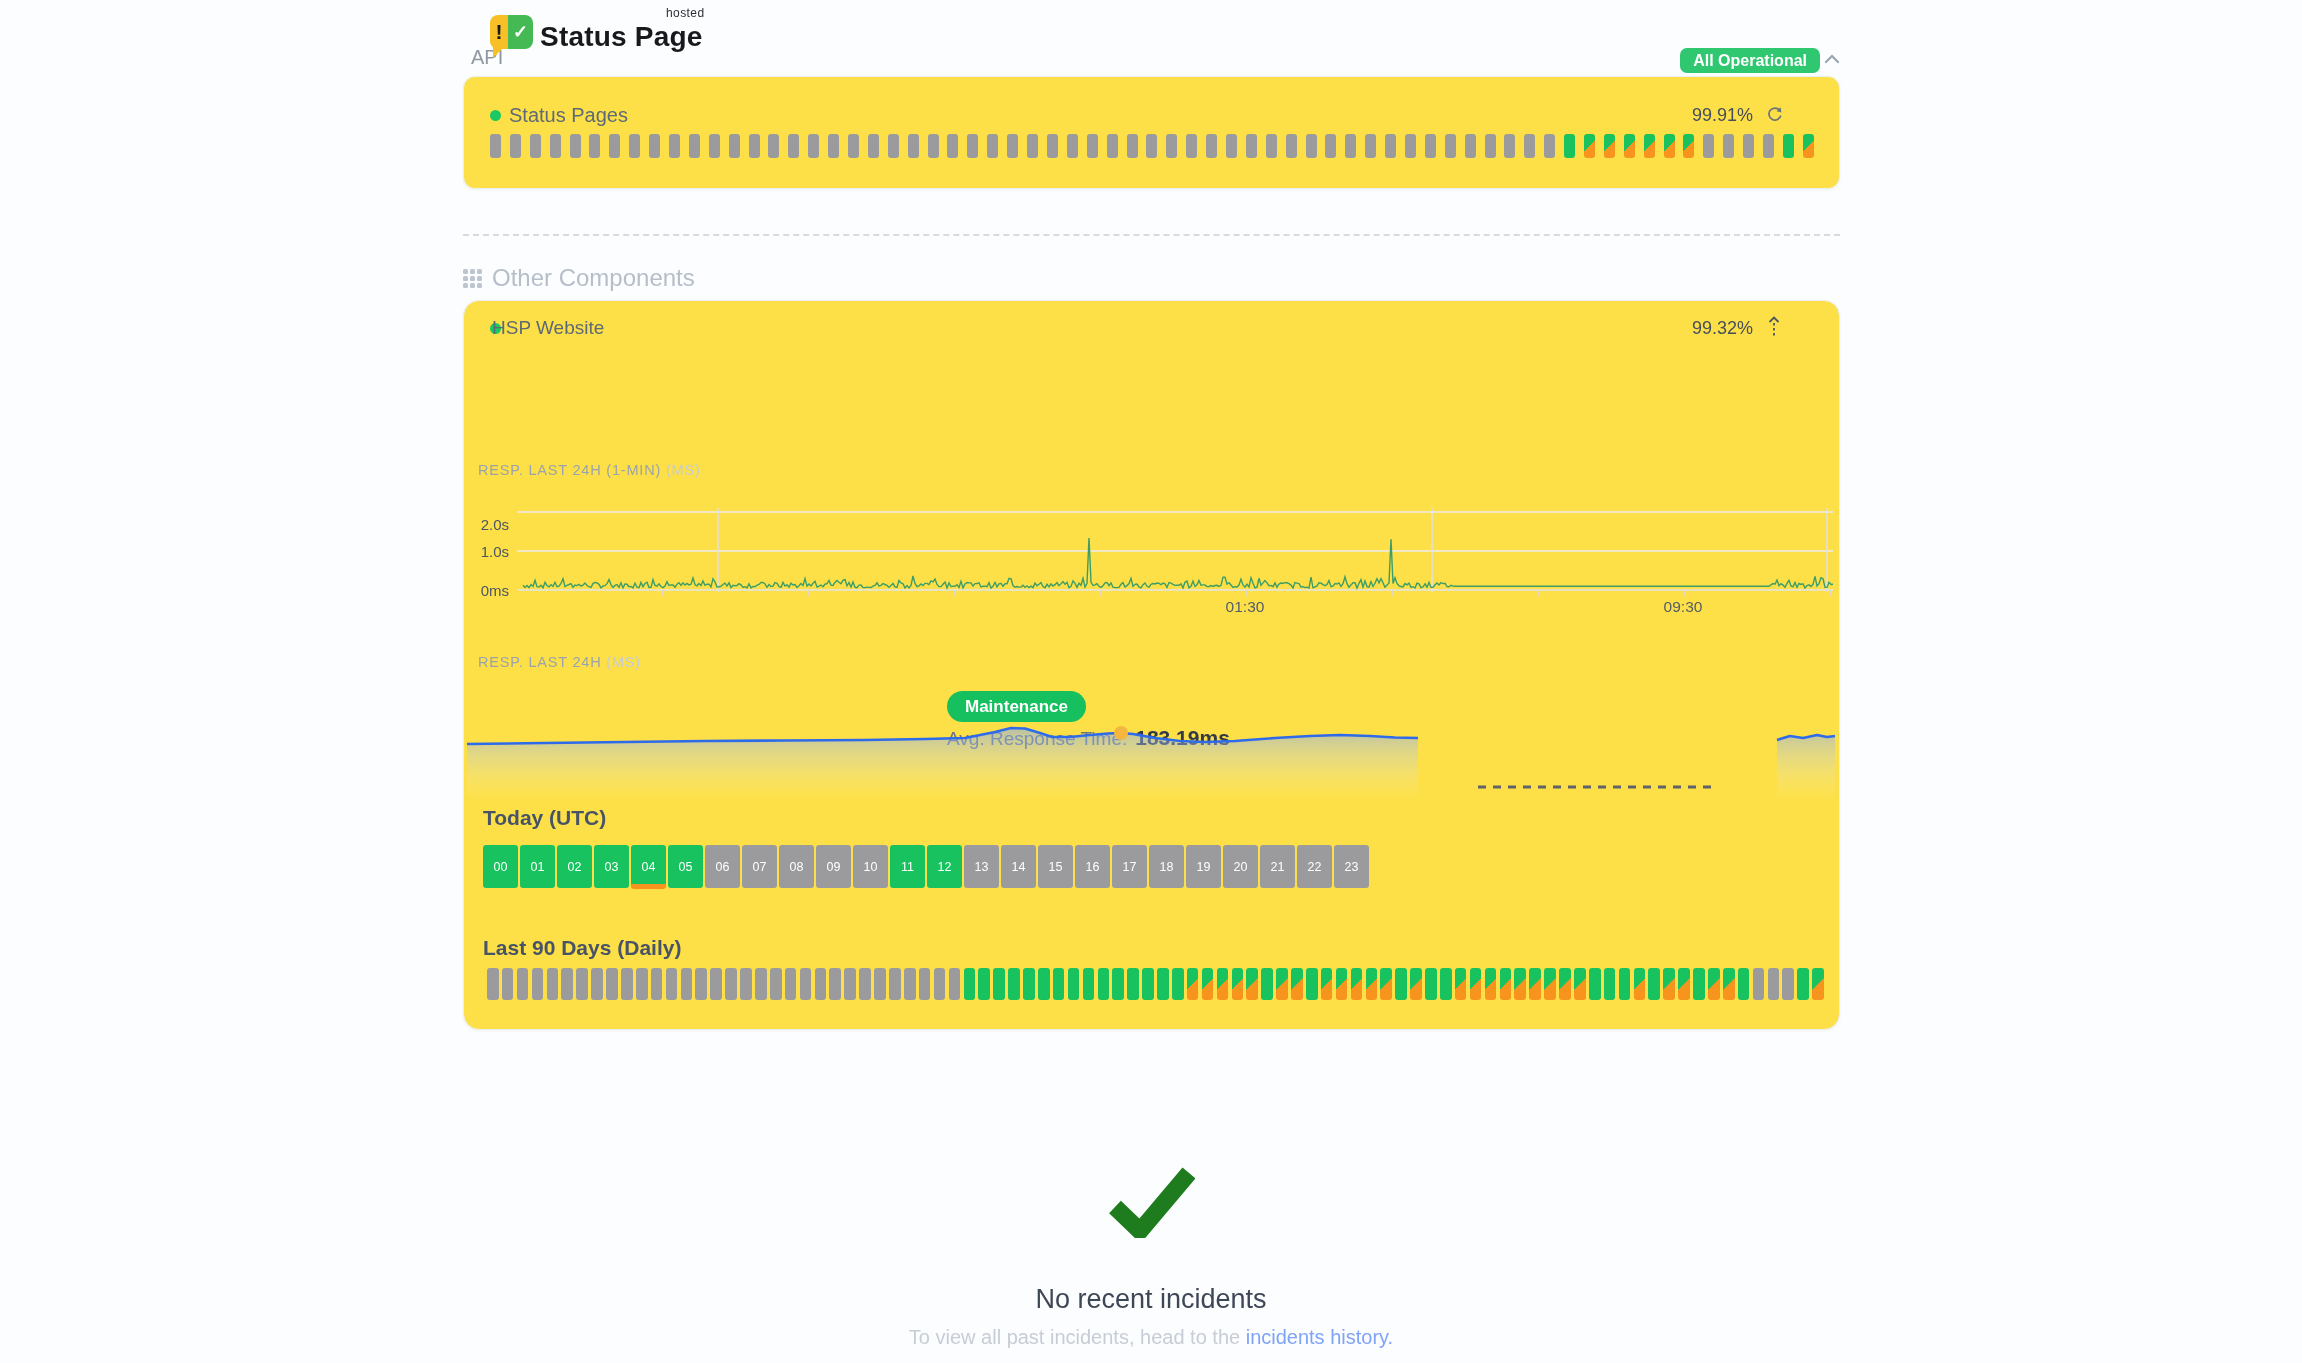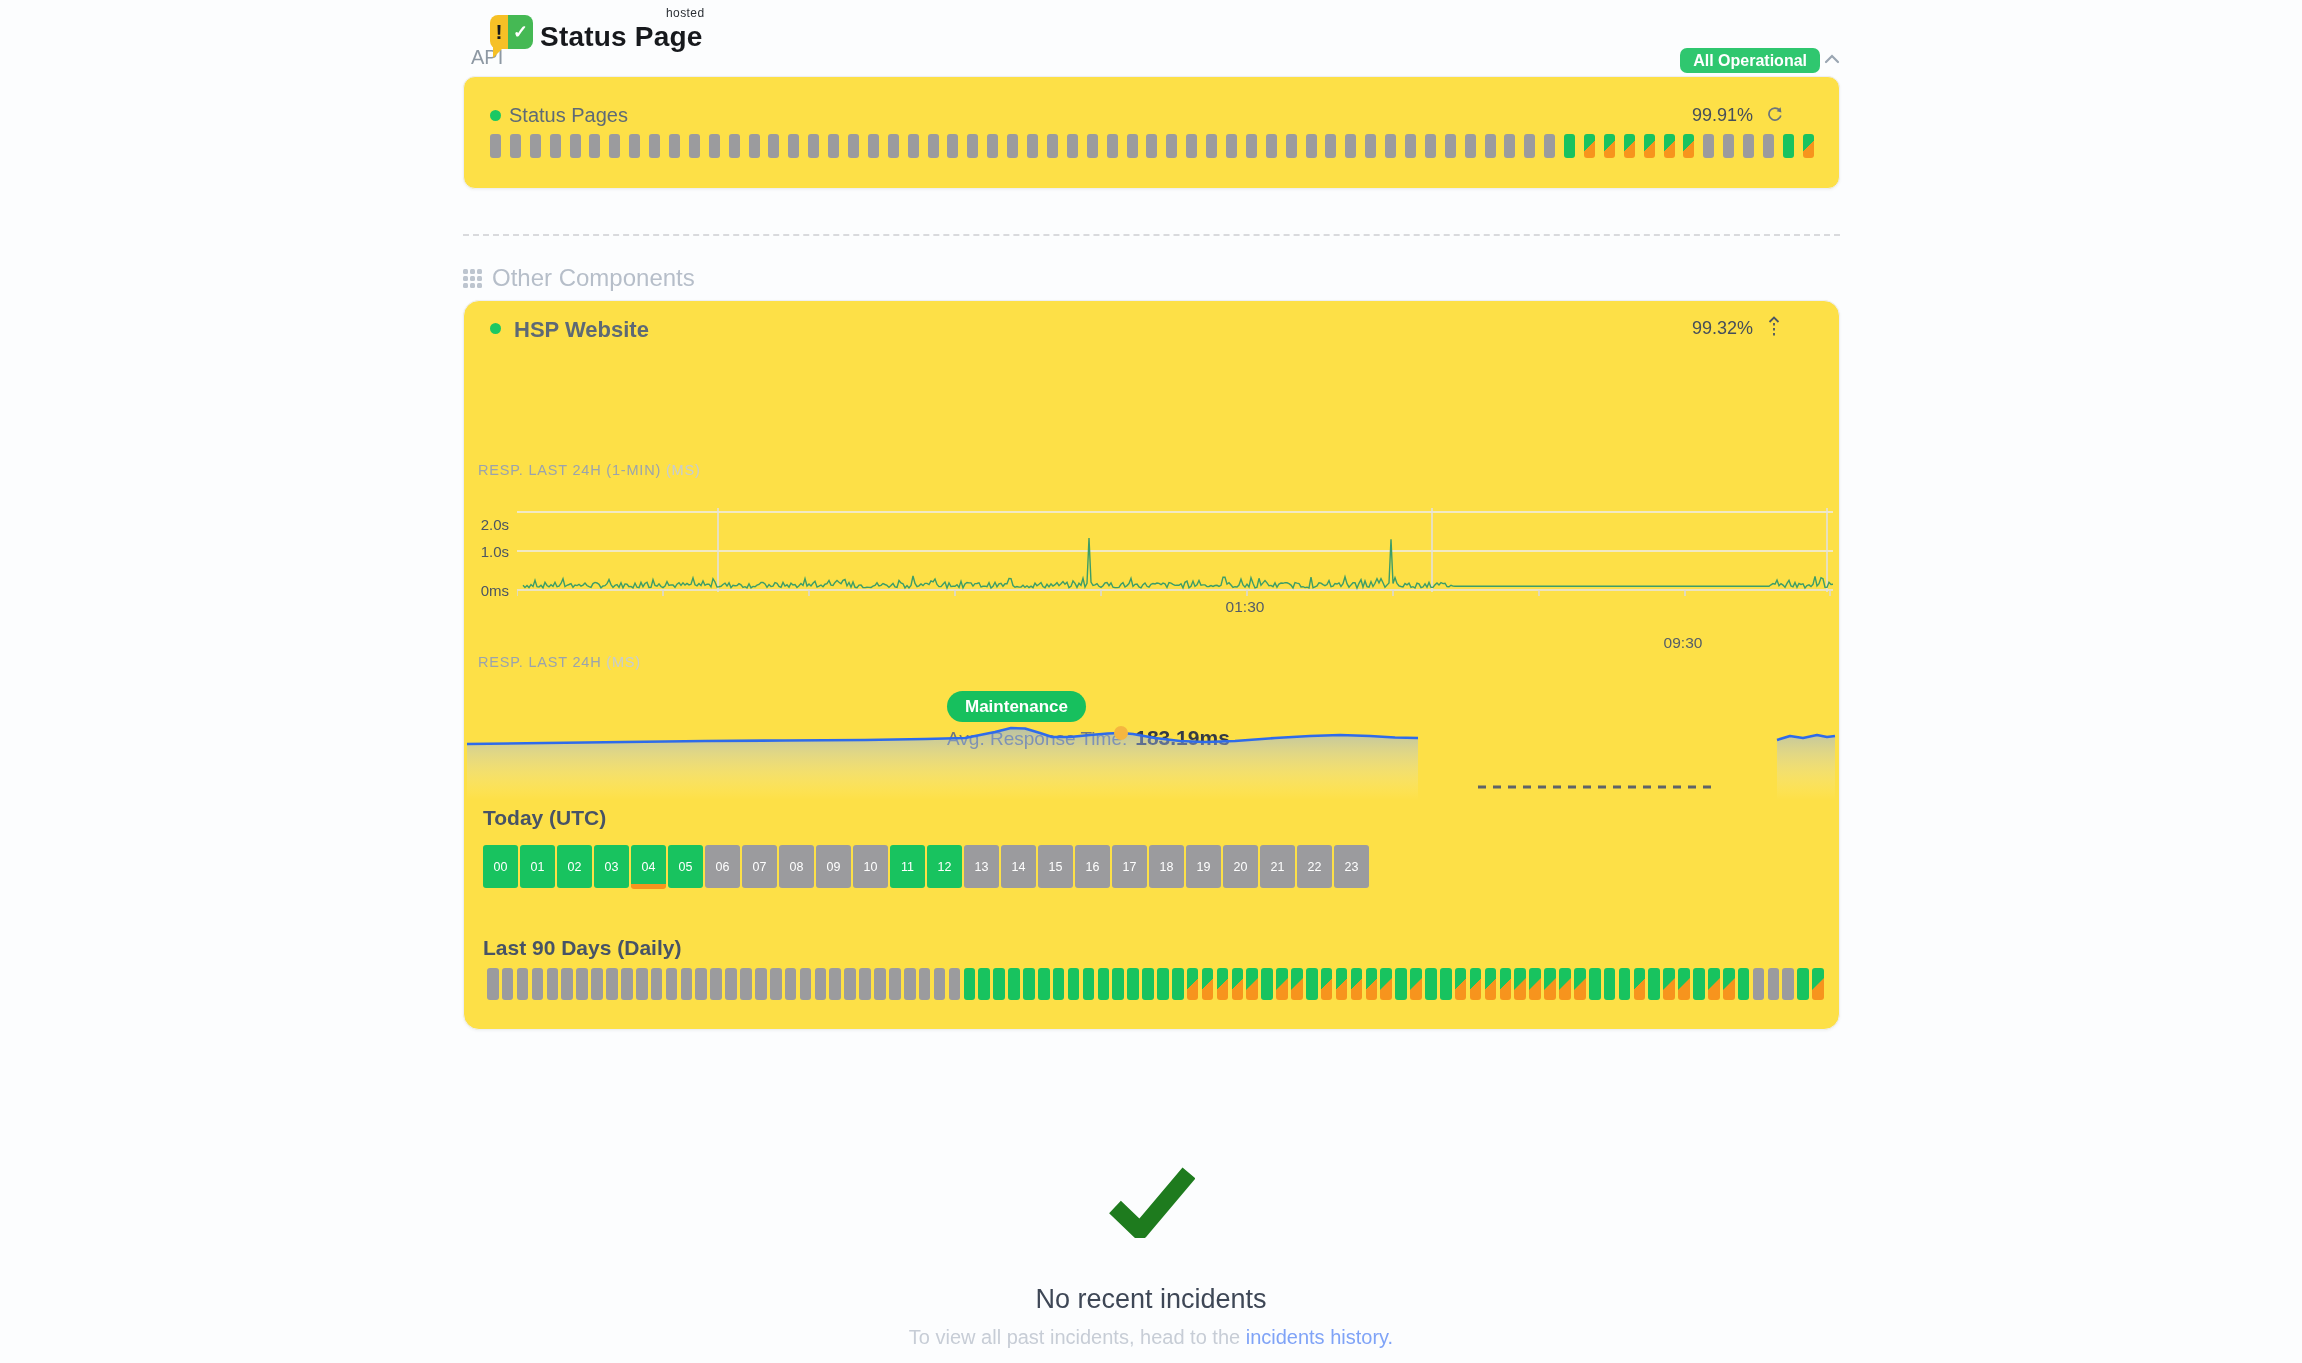--- a/index.html
+++ b/index.html
@@ -193,21 +193,21 @@
         <i></i>
         <i></i>
         <i></i>
         <i></i>
       </span>
     <span class="other-title">Other Components</span>
   </div>
 
   <section class="card card-hsp">
     <span class="dot" style="left:26px; top:22px;"></span>
-    <span class="comp-name" style="left:50px; top:16px; font-weight:bold; font-size:22px; color:#5D6975;">HSP Website</span>
+    <span class="comp-name" style="left:28px; top:16px; font-weight:normal; font-size:19px; color:#5D6975;">HSP Website</span>
     <span class="uptime-pct" style="right:86px; top:17px;">99.32%</span>
     <svg style="position:absolute; right:58px; top:15px;" width="14" height="22" viewBox="0 0 14 22">
       <line x1="7" y1="7" x2="7" y2="20" stroke="#4B5563" stroke-width="1.8" stroke-dasharray="2.5 2.5"></line>
       <polyline points="2.5,6 7,1.5 11.5,6" fill="none" stroke="#4B5563" stroke-width="1.8"></polyline>
     </svg>
 
     <div class="status-pill">Maintenance</div>
 
     <div class="avg-row">
       <span>Avg. Response Time:</span><span class="avg-val">183.19ms</span>
@@ -234,21 +234,21 @@
       <line x1="438" y1="90" x2="438" y2="96" stroke="#D8D9DC" stroke-width="1.5"></line>
       <line x1="584" y1="90" x2="584" y2="96" stroke="#D8D9DC" stroke-width="1.5"></line>
       <line x1="730" y1="90" x2="730" y2="96" stroke="#D8D9DC" stroke-width="1.5"></line>
       <line x1="876" y1="90" x2="876" y2="96" stroke="#D8D9DC" stroke-width="1.5"></line>
       <line x1="1022" y1="90" x2="1022" y2="96" stroke="#D8D9DC" stroke-width="1.5"></line>
       <line x1="1168" y1="90" x2="1168" y2="96" stroke="#D8D9DC" stroke-width="1.5"></line>
       <line x1="1313" y1="90" x2="1313" y2="96" stroke="#D8D9DC" stroke-width="1.5"></line>
       <polyline points="6,85.2 8,87.4 10,85.5 12,87.6 14,84.6 16,86.4 18,80.3 20,86.7 22,87.1 24,85.2 26,87.8 28,82.4 30,85.5 32,86.9 34,84.8 36,86.4 38,82.3 40,86.7 42,86.1 44,83.5 46,78.8 48,86.7 50,85.3 52,84.5 54,83.6 56,87.3 58,85.0 60,85.6 62,84.3 64,86.1 66,85.1 68,83.1 70,85.5 72,86.7 74,87.3 76,83.6 78,82.4 80,83.0 82,84.3 84,87.9 86,86.0 88,85.7 90,83.7 92,79.6 94,84.6 96,87.5 98,85.4 100,84.6 102,87.3 104,82.8 106,87.9 108,83.9 110,84.2 112,86.7 114,86.4 116,87.9 118,83.2 120,87.2 122,87.7 124,82.4 126,86.7 128,83.4 130,82.2 132,87.5 134,87.4 136,79.7 138,85.4 140,86.1 142,83.9 144,86.5 146,87.6 148,86.1 150,81.6 152,85.5 154,84.9 156,85.0 158,87.3 160,84.2 162,82.7 164,85.4 166,82.9 168,85.1 170,83.4 172,84.9 174,84.3 176,77.9 178,84.8 180,85.8 182,83.5 184,85.5 186,80.9 188,85.3 190,84.2 192,84.1 194,86.9 196,78.7 198,82.0 200,87.0 202,86.7 204,86.3 206,84.5 208,83.2 210,86.0 212,82.8 214,87.6 216,85.2 218,85.7 220,85.6 222,83.7 224,84.8 226,87.4 228,86.7 230,87.9 232,83.8 234,87.9 236,86.4 238,86.7 240,85.2 242,84.4 244,82.5 246,82.5 248,84.0 250,87.3 252,84.6 254,86.4 256,86.2 258,82.7 260,83.4 262,86.4 264,87.3 266,82.4 268,86.1 270,84.8 272,87.3 274,83.2 276,85.0 278,84.5 280,87.5 282,85.8 284,83.6 286,85.4 288,78.5 290,86.0 292,83.9 294,86.0 296,83.3 298,81.3 300,87.1 302,86.2 304,85.0 306,86.8 308,84.2 310,83.7 312,80.5 314,85.1 316,85.5 318,82.4 320,80.5 322,82.2 324,83.7 326,80.3 328,79.5 330,85.9 332,82.5 334,87.2 336,82.0 338,87.3 340,87.7 342,85.1 344,85.0 346,87.5 348,87.6 350,87.2 352,87.4 354,87.5 356,86.2 358,85.4 360,82.8 362,86.0 364,85.3 366,83.5 368,84.5 370,85.4 372,87.4 374,85.6 376,83.5 378,86.9 380,87.4 382,80.5 384,82.9 386,83.8 388,87.9 390,85.5 392,88.0 394,85.5 396,76.0 398,83.4 400,86.7 402,85.8 404,84.0 406,85.6 408,83.4 410,83.4 412,84.6 414,80.9 416,81.8 418,79.0 420,84.4 422,86.6 424,86.6 426,84.3 428,82.1 430,88.0 432,83.0 434,86.6 436,86.3 438,86.2 440,84.7 442,87.4 444,81.4 446,87.9 448,83.9 450,82.5 452,82.9 454,82.9 456,86.1 458,83.6 460,83.5 462,82.8 464,87.0 466,86.3 468,86.1 470,86.6 472,82.7 474,88.0 476,86.2 478,82.3 480,86.8 482,83.9 484,83.3 486,86.3 488,83.7 490,83.7 492,78.4 494,78.6 496,85.5 498,87.2 500,86.6 502,87.1 504,87.1 506,85.2 508,87.4 510,85.8 512,87.5 514,86.1 516,87.6 518,83.1 520,85.7 522,84.3 524,82.7 526,86.6 528,87.7 530,84.3 532,86.9 534,83.9 536,86.0 538,84.7 540,82.7 542,85.7 544,83.8 546,81.6 548,84.3 550,82.3 552,87.7 554,86.4 556,81.0 558,83.4 560,87.4 562,83.3 564,85.3 566,78.4 568,87.1 570,83.3 572,38.1 574,82.0 576,85.5 578,84.8 580,83.6 582,86.3 584,87.4 586,85.7 588,82.8 590,82.5 592,85.7 594,82.9 596,87.2 598,87.6 600,87.6 602,87.4 604,84.3 606,82.7 608,87.0 610,85.6 612,83.6 614,78.3 616,86.4 618,84.3 620,84.1 622,87.0 624,87.9 626,84.7 628,83.0 630,86.3 632,87.2 634,84.3 636,83.5 638,84.0 640,83.0 642,83.4 644,84.7 646,83.1 648,83.9 650,87.5 652,82.6 654,83.2 656,84.4 658,85.4 660,85.2 662,85.3 664,83.8 666,87.9 668,82.3 670,81.1 672,87.9 674,86.3 676,81.1 678,86.4 680,84.9 682,80.4 684,85.2 686,84.9 688,84.9 690,86.6 692,86.5 694,85.6 696,86.5 698,85.5 700,85.3 702,86.4 704,85.3 706,77.2 708,77.2 710,84.1 712,82.7 714,85.0 716,87.5 718,86.7 720,86.9 722,85.0 724,79.1 726,84.9 728,87.2 730,84.2 732,87.0 734,77.7 736,83.2 738,87.9 740,87.2 742,78.3 744,85.2 746,82.9 748,80.5 750,82.9 752,85.8 754,85.4 756,86.7 758,82.9 760,87.2 762,84.0 764,83.0 766,83.3 768,82.6 770,82.8 772,83.6 774,85.1 776,88.0 778,82.6 780,83.1 782,83.5 784,86.9 786,86.7 788,87.6 790,87.2 792,88.0 794,77.1 796,87.8 798,86.8 800,85.9 802,82.7 804,83.1 806,84.6 808,85.6 810,84.6 812,80.6 814,86.6 816,86.1 818,83.5 820,84.0 822,82.9 824,86.5 826,83.7 828,76.7 830,83.7 832,87.2 834,84.9 836,82.8 838,82.7 840,88.0 842,83.3 844,79.7 846,87.1 848,81.0 850,86.6 852,87.2 854,81.6 856,86.5 858,83.3 860,78.6 862,82.8 864,78.7 866,82.7 868,87.2 870,85.1 872,82.9 874,39.3 876,83.5 878,77.7 880,83.5 882,85.8 884,86.5 886,86.9 888,83.6 890,84.9 892,83.2 894,87.3 896,86.7 898,88.0 900,83.2 902,83.9 904,87.7 906,87.0 908,83.8 910,87.2 912,82.4 914,87.4 916,87.4 918,84.8 920,83.0 922,85.0 924,82.6 926,83.6 928,83.2 930,86.6 932,86.7 934,85.3 936,86.1 938,86.3 940,86.3 942,86.3 944,86.3 946,86.3 948,86.3 950,86.3 952,86.3 954,86.3 956,86.3 958,86.3 960,86.3 962,86.3 964,86.3 966,86.3 968,86.3 970,86.3 972,86.3 974,86.3 976,86.3 978,86.3 980,86.3 982,86.3 984,86.3 986,86.3 988,86.3 990,86.3 992,86.3 994,86.3 996,86.3 998,86.3 1000,86.3 1002,86.3 1004,86.3 1006,86.3 1008,86.3 1010,86.3 1012,86.3 1014,86.3 1016,86.3 1018,86.3 1020,86.3 1022,86.3 1024,86.3 1026,86.3 1028,86.3 1030,86.3 1032,86.3 1034,86.3 1036,86.3 1038,86.3 1040,86.3 1042,86.3 1044,86.3 1046,86.3 1048,86.3 1050,86.3 1052,86.3 1054,86.3 1056,86.3 1058,86.3 1060,86.3 1062,86.3 1064,86.3 1066,86.3 1068,86.3 1070,86.3 1072,86.3 1074,86.3 1076,86.3 1078,86.3 1080,86.3 1082,86.3 1084,86.3 1086,86.3 1088,86.3 1090,86.3 1092,86.3 1094,86.3 1096,86.3 1098,86.3 1100,86.3 1102,86.3 1104,86.3 1106,86.3 1108,86.3 1110,86.3 1112,86.3 1114,86.3 1116,86.3 1118,86.3 1120,86.3 1122,86.3 1124,86.3 1126,86.3 1128,86.3 1130,86.3 1132,86.3 1134,86.3 1136,86.3 1138,86.3 1140,86.3 1142,86.3 1144,86.3 1146,86.3 1148,86.3 1150,86.3 1152,86.3 1154,86.3 1156,86.3 1158,86.3 1160,86.3 1162,86.3 1164,86.3 1166,86.3 1168,86.3 1170,86.3 1172,86.3 1174,86.3 1176,86.3 1178,86.3 1180,86.3 1182,86.3 1184,86.3 1186,86.3 1188,86.3 1190,86.3 1192,86.3 1194,86.3 1196,86.3 1198,86.3 1200,86.3 1202,86.3 1204,86.3 1206,86.3 1208,86.3 1210,86.3 1212,86.3 1214,86.3 1216,86.3 1218,86.3 1220,86.3 1222,86.3 1224,86.3 1226,86.3 1228,86.3 1230,86.3 1232,86.3 1234,86.3 1236,86.3 1238,86.3 1240,86.3 1242,86.3 1244,86.3 1246,86.3 1248,86.3 1250,86.3 1252,86.3 1254,84.8 1256,83.6 1258,84.2 1260,80.1 1262,85.7 1264,83.6 1266,85.1 1268,87.3 1270,83.4 1272,80.4 1274,85.9 1276,86.9 1278,82.6 1280,87.4 1282,83.5 1284,84.4 1286,83.8 1288,88.0 1290,85.6 1292,84.9 1294,86.6 1296,84.3 1298,76.4 1300,86.0 1302,83.7 1304,77.7 1306,78.8 1308,87.4 1310,87.4 1312,82.3 1314,84.4 1316,84.2" fill="none" stroke="#3C9D68" stroke-width="1.4"></polyline>
     </svg>
   <div class="xlab" style="left:1215px;">01:30</div>
-  <div class="xlab" style="left:1653px;margin-top:36px;">09:30</div>
+  <div class="xlab" style="left:1653px;">09:30</div>
 
   <div class="chart-label" style="left:478px; top:654px;">
     <span>RESP. LAST 24H</span>
     <span class="chart-unit">(MS)</span>
   </div>
   <svg id="chart2" class="svg-abs" style="left:465px; top:688px;" width="1372" height="118" viewBox="0 0 1372 118">
       <defs>
         <linearGradient id="bfade" x1="0" y1="38" x2="0" y2="112" gradientUnits="userSpaceOnUse">
           <stop offset="0" stop-color="#7AA3F6" stop-opacity="0.55"></stop>
           <stop offset="1" stop-color="#ffffff" stop-opacity="0"></stop>

